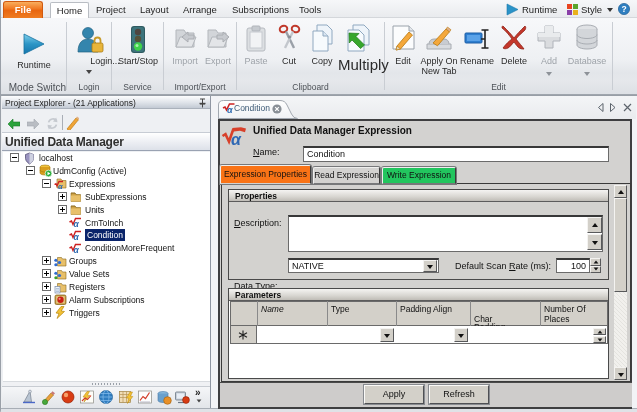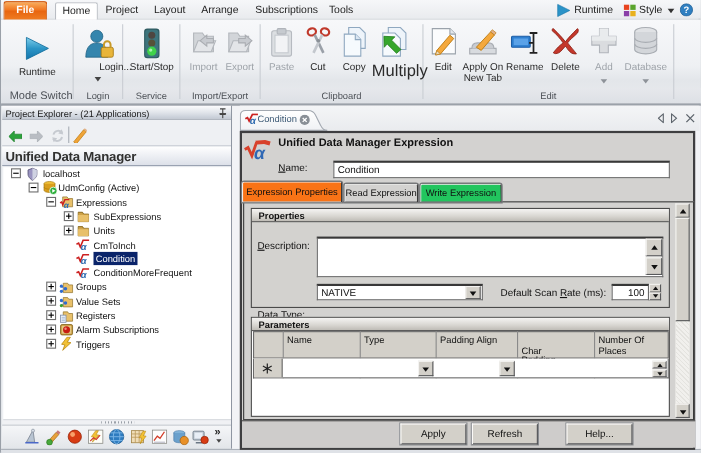--- a/index.html
+++ b/index.html
@@ -452,21 +452,21 @@
 <div class="gb" style="left:227px;top:288px;width:381px;height:91px;background:#fff;">
       <div class="gbh"></div>
     </div>
 <div class="txt" style="left:234px;top:290px;font-size:8.5px;font-weight:bold;color:#111;">Parameters</div>
 <div class="ab" style="left:229px;top:301px;width:378px;height:25px;background:#d3d0c9;border:1px solid #6a6a6a;"></div>
 <div class="ab" style="left:256px;top:301px;width:1px;height:43px;background:#8a8a8a;"></div>
 <div class="ab" style="left:326px;top:301px;width:1px;height:43px;background:#8a8a8a;"></div>
 <div class="ab" style="left:395px;top:301px;width:1px;height:43px;background:#8a8a8a;"></div>
 <div class="ab" style="left:469px;top:301px;width:1px;height:43px;background:#8a8a8a;"></div>
 <div class="ab" style="left:539px;top:301px;width:1px;height:43px;background:#8a8a8a;"></div>
-<div class="txt" style="left:260px;top:304px;font-size:8.5px;color:#111;">Name</div>
+<div class="txt" style="left:260px;top:304px;font-size:8.5px;color:#111;font-style:italic;">Name</div>
 <div class="txt" style="left:330px;top:304px;font-size:8.5px;color:#111;">Type</div>
 <div class="txt" style="left:399px;top:304px;font-size:8.5px;color:#111;">Padding Align</div>
 <div class="txt" style="left:473px;top:304px;font-size:8.5px;color:#111;margin-top:18px;">Padding</div>
 <div class="txt" style="left:473px;top:314px;font-size:8.5px;color:#111;">Char</div>
 <div class="txt" style="left:543px;top:304px;font-size:8.5px;color:#111;">Number Of</div>
 <div class="txt" style="left:543px;top:314px;font-size:8.5px;color:#111;">Places</div>
 <div class="ab" style="left:229px;top:326px;width:378px;height:18px;background:#fff;border:1px solid #6a6a6a;border-top:none;"></div>
 <div class="ab" style="left:230px;top:326px;width:26px;height:17px;background:#d3d0c9;border-right:1px solid #6a6a6a;"></div>
 <svg class="ab" style="left:237px;top:330px;" width="10" height="10">
       <path d="M5,0.5 V9.5 M1,2.8 L9,7.2 M9,2.8 L1,7.2" stroke="#222" stroke-width="1.1"></path>
@@ -489,13 +489,12 @@
       <div class="tri-u" style="left:2.5px;top:3.5px;"></div>
     </div>
 <div class="ab" style="left:613px;top:198px;width:13px;height:94px;background:#d3d0c9;border:1px solid;border-color:#f4f3f1 #58595b #58595b #f4f3f1;"></div>
 <div class="ab" style="left:613px;top:367px;width:13px;height:13px;background:#d3d0c9;border:1px solid;border-color:#f4f3f1 #58595b #58595b #f4f3f1;">
       <div class="tri-d" style="left:2.5px;top:4.5px;"></div>
     </div>
 
 <div class="ab" style="left:219px;top:382px;width:412px;height:25px;background:#cecccb;border-top:1px solid #4a4a4a;"></div>
 <div class="btn" style="left:363px;top:385px;width:60px;height:19px;font-size:9px;color:#111;text-align:center;line-height:17px;">Apply</div>
 <div class="btn" style="left:428px;top:385px;width:60px;height:19px;font-size:9px;color:#111;text-align:center;line-height:17px;">Refresh</div>
-<div class="btn" style="left:514px;top:385px;width:60px;height:19px;font-size:9px;color:#111;text-align:center;line-height:17px;">Help...</div>
 </div>
 </body></html>

